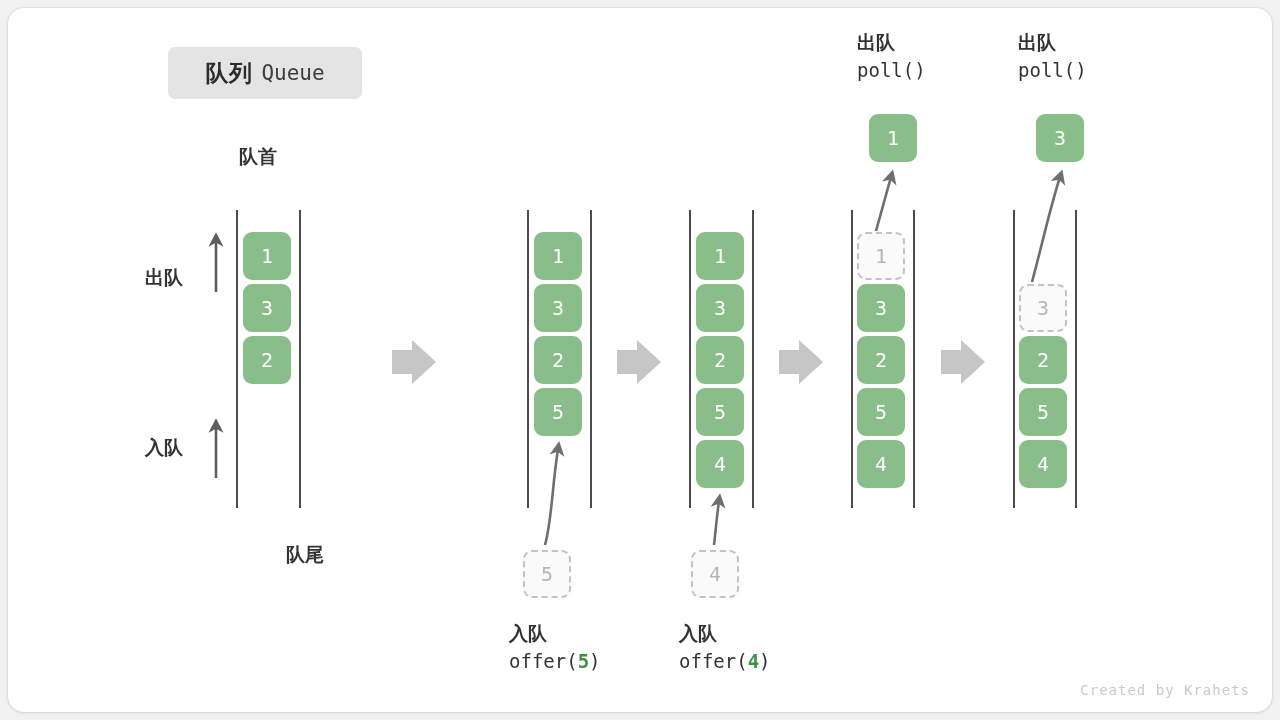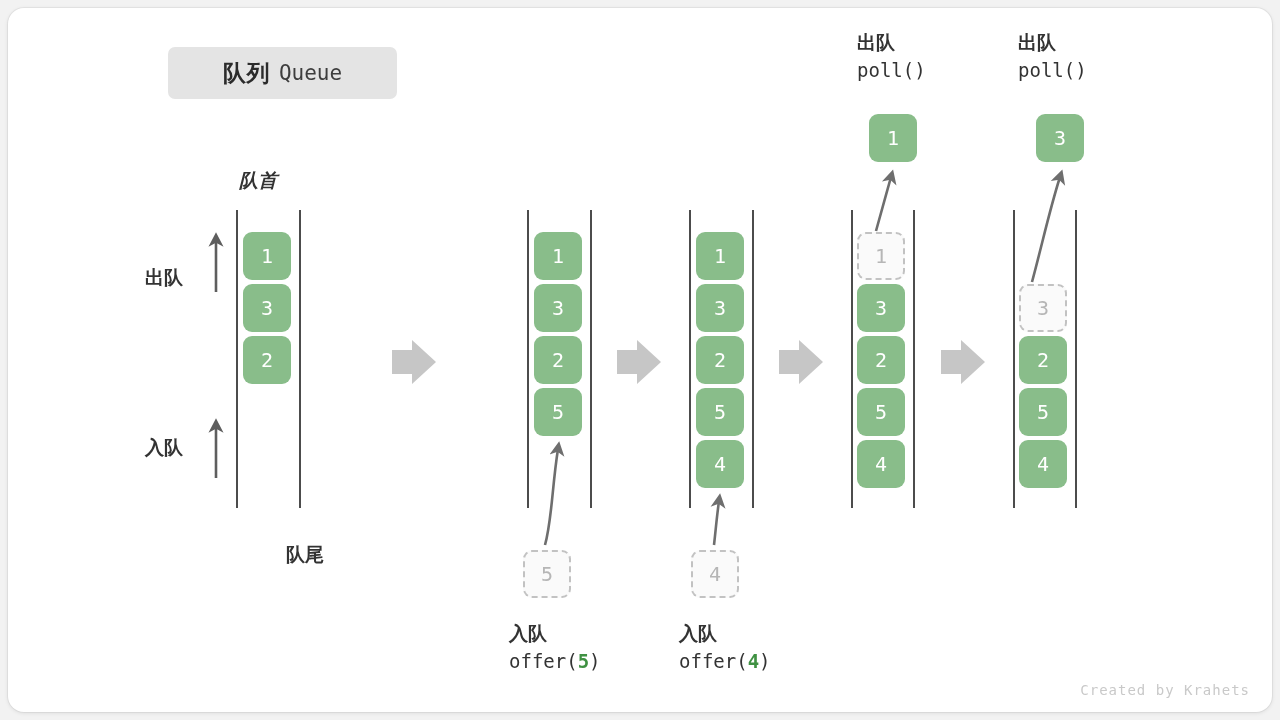--- a/index.html
+++ b/index.html
@@ -28,21 +28,21 @@
     background: #ffffff;
     border-radius: 16px;
     box-shadow: 0 1px 4px rgba(0,0,0,0.10), 0 0 0 1px rgba(0,0,0,0.045);
   }
 
   
   .title-badge {
     position: absolute;
     left: 168px;
     top: 47px;
-    width: 229px;
+    width: 194px;
     height: 52px;
     background: #e4e4e4;
     border-radius: 7px;
     display: flex;
     align-items: center;
     justify-content: center;
   }
   .title-cn {
     font-size: 23px;
     font-weight: bold;
@@ -136,21 +136,21 @@
 <body>
 
 <div id="stage">
   <div class="card-frame"></div>
 
   <div class="title-badge">
     <span class="title-cn">队列</span>
     <span class="title-en">Queue</span>
   </div>
 
-  <div class="lbl-bold-cn" style="left:239px; top:168px;font-style:italic;">队首</div>
+  <div class="lbl-bold-cn" style="left:239px; top:144px;">队首</div>
   <div class="lbl-bold-cn" style="left:239px; top:542px;margin-left:47px;">队尾</div>
   <div class="lbl-bold-cn" style="left:145px; top:265px;">出队</div>
   <div class="lbl-bold-cn" style="left:145px; top:435px;">入队</div>
 
   <div class="rail" style="left:236px; top:210px; height:298px;"></div>
   <div class="rail" style="left:299px; top:210px; height:298px;"></div>
   <div class="cell filled" style="left:243px; top:232px;">1</div>
   <div class="cell filled" style="left:243px; top:284px;">3</div>
   <div class="cell filled" style="left:243px; top:336px;">2</div>
 

